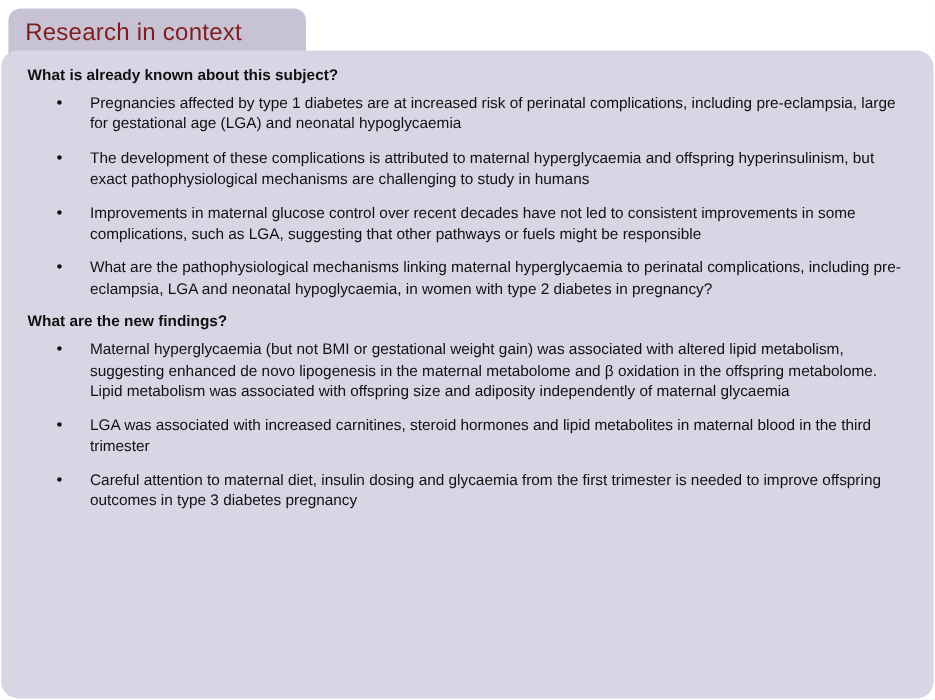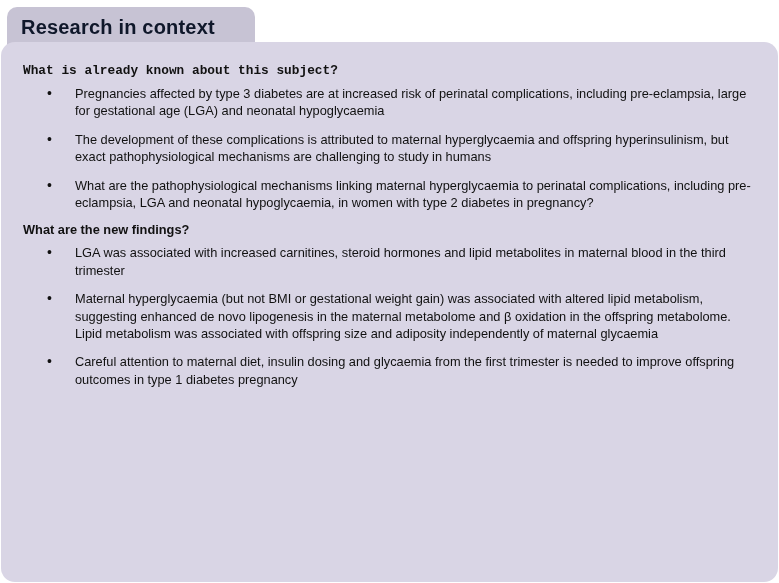--- a/index.html
+++ b/index.html
@@ -20,22 +20,22 @@
     top: 7px;
     width: 248px;
     height: 48px;
     background: #c7c3d4;
     border-radius: 10px 10px 0 0;
     box-sizing: border-box;
     padding: 9px 0 0 14px;
   }
   .header-tab .title {
     font-size: 20px;
-    font-weight: bold;
-    color: #0f172a;
+    font-weight: normal;
+    color: #7f1d1d;
     letter-spacing: 0.2px;
   }
   .main-box {
     position: absolute;
     left: 1px;
     top: 42px;
     right: 1px;
     bottom: 1px;
     background: #d9d5e5;
     border-radius: 14px;
@@ -44,22 +44,21 @@
     padding: 13px 26px 8px 22px;
     color: #111111;
   }
   .section-heading {
     font-size: 12.8px;
     font-weight: bold;
     margin: 9px 0 7px 0;
     color: #111111;
   }
   .section-heading:first-child {
-    margin-top: 8px;
-    font-family: Liberation Mono, monospace;
+    margin-top: 0;
   }
   ul.bullets {
     list-style: none;
     margin: 0 0 6px 0;
     padding: 0 0 0 24px;
   }
   ul.bullets li {
     position: relative;
     padding-left: 28px;
     font-size: 12.8px;
@@ -83,34 +82,35 @@
 
   <div class="header-tab">
     <span class="title">Research in context</span>
   </div>
 
   <div class="main-box">
     <div class="content">
 
       <div class="section-heading">What is already known about this subject?</div>
       <ul class="bullets">
-        <li>Pregnancies affected by type 3 diabetes are at increased risk of perinatal complications, including pre-eclampsia, large for gestational age (LGA) and neonatal hypoglycaemia</li>
+        <li>Pregnancies affected by type 1 diabetes are at increased risk of perinatal complications, including pre-eclampsia, large for gestational age (LGA) and neonatal hypoglycaemia</li>
         <li>The development of these complications is attributed to maternal hyperglycaemia and offspring hyperinsulinism, but exact pathophysiological mechanisms are challenging to study in humans</li>
+        <li>Improvements in maternal glucose control over recent decades have not led to consistent improvements in some complications, such as LGA, suggesting that other pathways or fuels might be responsible</li>
       </ul>
 
       <ul class="bullets">
         <li>What are the pathophysiological mechanisms linking maternal hyperglycaemia to perinatal complications, including pre-eclampsia, LGA and neonatal hypoglycaemia, in women with type 2 diabetes in pregnancy?</li>
       </ul>
 
       <div class="section-heading">What are the new findings?</div>
       <ul class="bullets">
+        <li>Maternal hyperglycaemia (but not BMI or gestational weight gain) was associated with altered lipid metabolism, suggesting enhanced de novo lipogenesis in the maternal metabolome and β oxidation in the offspring metabolome. Lipid metabolism was associated with offspring size and adiposity independently of maternal glycaemia</li>
         <li>LGA was associated with increased carnitines, steroid hormones and lipid metabolites in maternal blood in the third trimester</li>
-        <li>Maternal hyperglycaemia (but not BMI or gestational weight gain) was associated with altered lipid metabolism, suggesting enhanced de novo lipogenesis in the maternal metabolome and β oxidation in the offspring metabolome. Lipid metabolism was associated with offspring size and adiposity independently of maternal glycaemia</li>
       </ul>
 
       <ul class="bullets">
-        <li>Careful attention to maternal diet, insulin dosing and glycaemia from the first trimester is needed to improve offspring outcomes in type 1 diabetes pregnancy</li>
+        <li>Careful attention to maternal diet, insulin dosing and glycaemia from the first trimester is needed to improve offspring outcomes in type 3 diabetes pregnancy</li>
       </ul>
 
     </div>
   </div>
 
 </div>
 
 </body></html>

